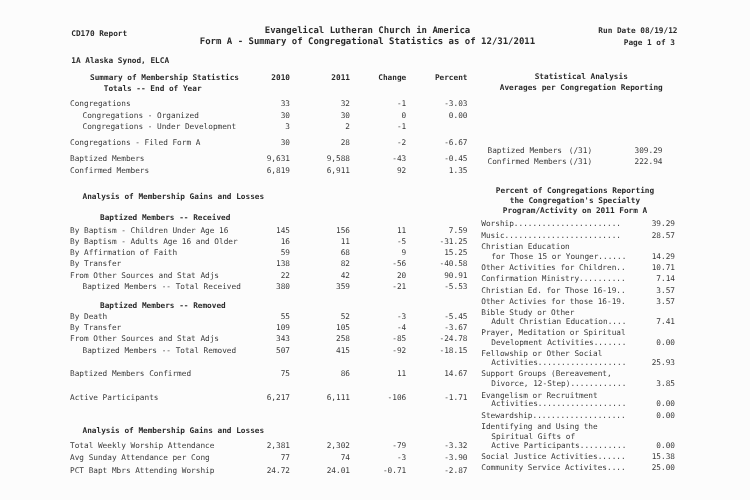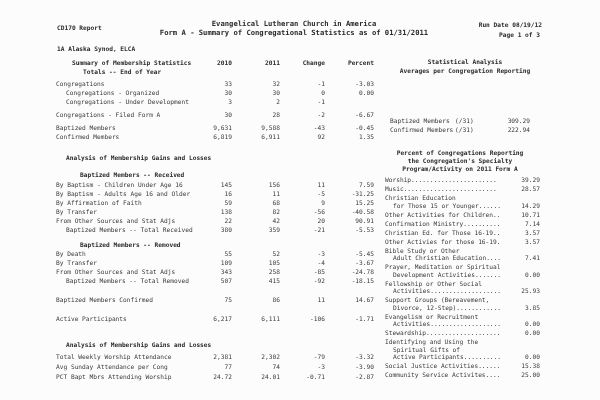--- a/index.html
+++ b/index.html
@@ -55,21 +55,21 @@
   .sp-val { width:30px; text-align:right; }
 </style>
 </head>
 <body>
 
 <div class="page">
 
   <div class="report-code b">CD170 Report</div>
   <div class="hdr-center b">
     <div>Evangelical Lutheran Church in America</div>
-    <div>Form A - Summary of Congregational Statistics as of 01/31/2011</div>
+    <div>Form A - Summary of Congregational Statistics as of 12/31/2011</div>
   </div>
   <div class="run-date b">Run Date 08/19/12</div>
   <div class="page-label b">Page 1 of 3</div>
   <div class="synod b">1A Alaska Synod, ELCA</div>
 
   <div class="left-col">
 
     <div class="gr">
       <div class="lc b head-l1">Summary of Membership Statistics</div>
       <div class="nc b">2010</div>

